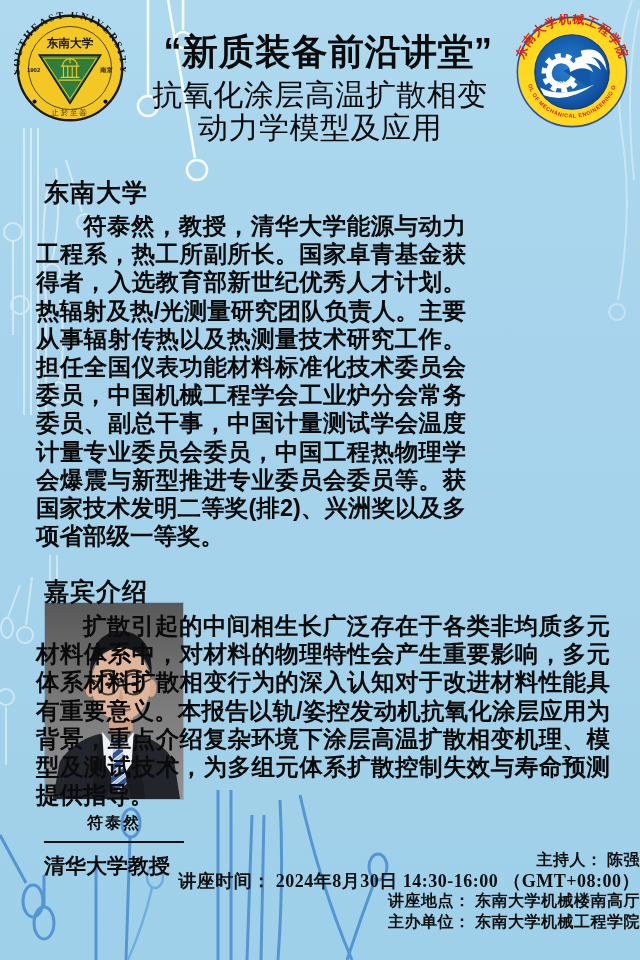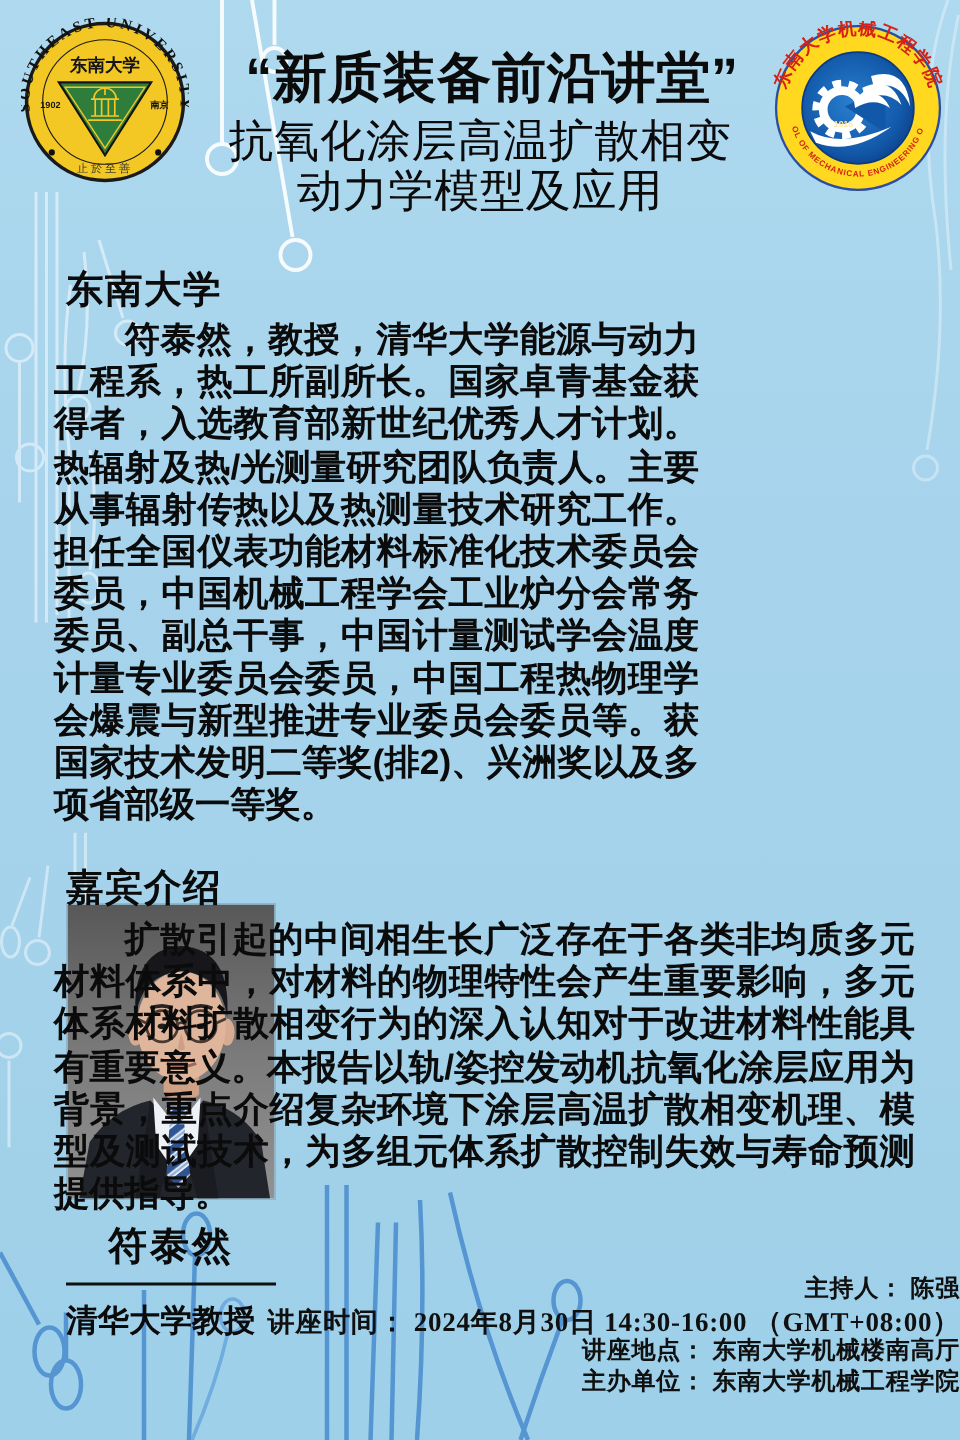--- a/index.html
+++ b/index.html
@@ -21,21 +21,21 @@
   .section-heading{position:absolute;left:44px;font-size:25px;font-weight:700;letter-spacing:1px;margin:0;}
   #guest-heading{top:176px;}
   #abstract-heading{top:575px;}
   .guest-body{position:absolute;left:36px;top:212px;width:578px;display:flex;flex-direction:column;}
   .bio{
     width:430px;margin:0;font-size:23.5px;line-height:28.2px;font-weight:700;
     text-indent:2em;text-align:justify;line-break:anywhere;word-break:break-all;
   }
   .speaker{width:140px;margin-left:8px;margin-top:52px;}
   .portrait{display:block;width:140px;height:198px;border:1px solid #8fb6cf;box-sizing:border-box;}
-  .speaker-name{font-size:26px;font-weight:700;text-align:center;margin-top:13px;letter-spacing:2px;}
+  .speaker-name{font-size:16px;font-weight:700;text-align:center;margin-top:13px;letter-spacing:2px;}
   .speaker-divider{border:none;border-top:2.5px solid #101010;margin:7px 0 0 0;width:140px;}
   .speaker-title{font-size:21px;font-weight:700;text-align:left;margin-top:9px;}
   .abstract-text{
     position:absolute;left:36px;top:612px;width:574px;margin:0;
     font-size:23.5px;line-height:28.2px;font-weight:700;
     text-indent:2em;text-align:justify;line-break:anywhere;word-break:break-all;
   }
   
   .footer{position:absolute;left:0;top:850px;width:640px;text-align:right;
     font-family:"Liberation Serif","DejaVu Serif",serif;color:#101010;}

